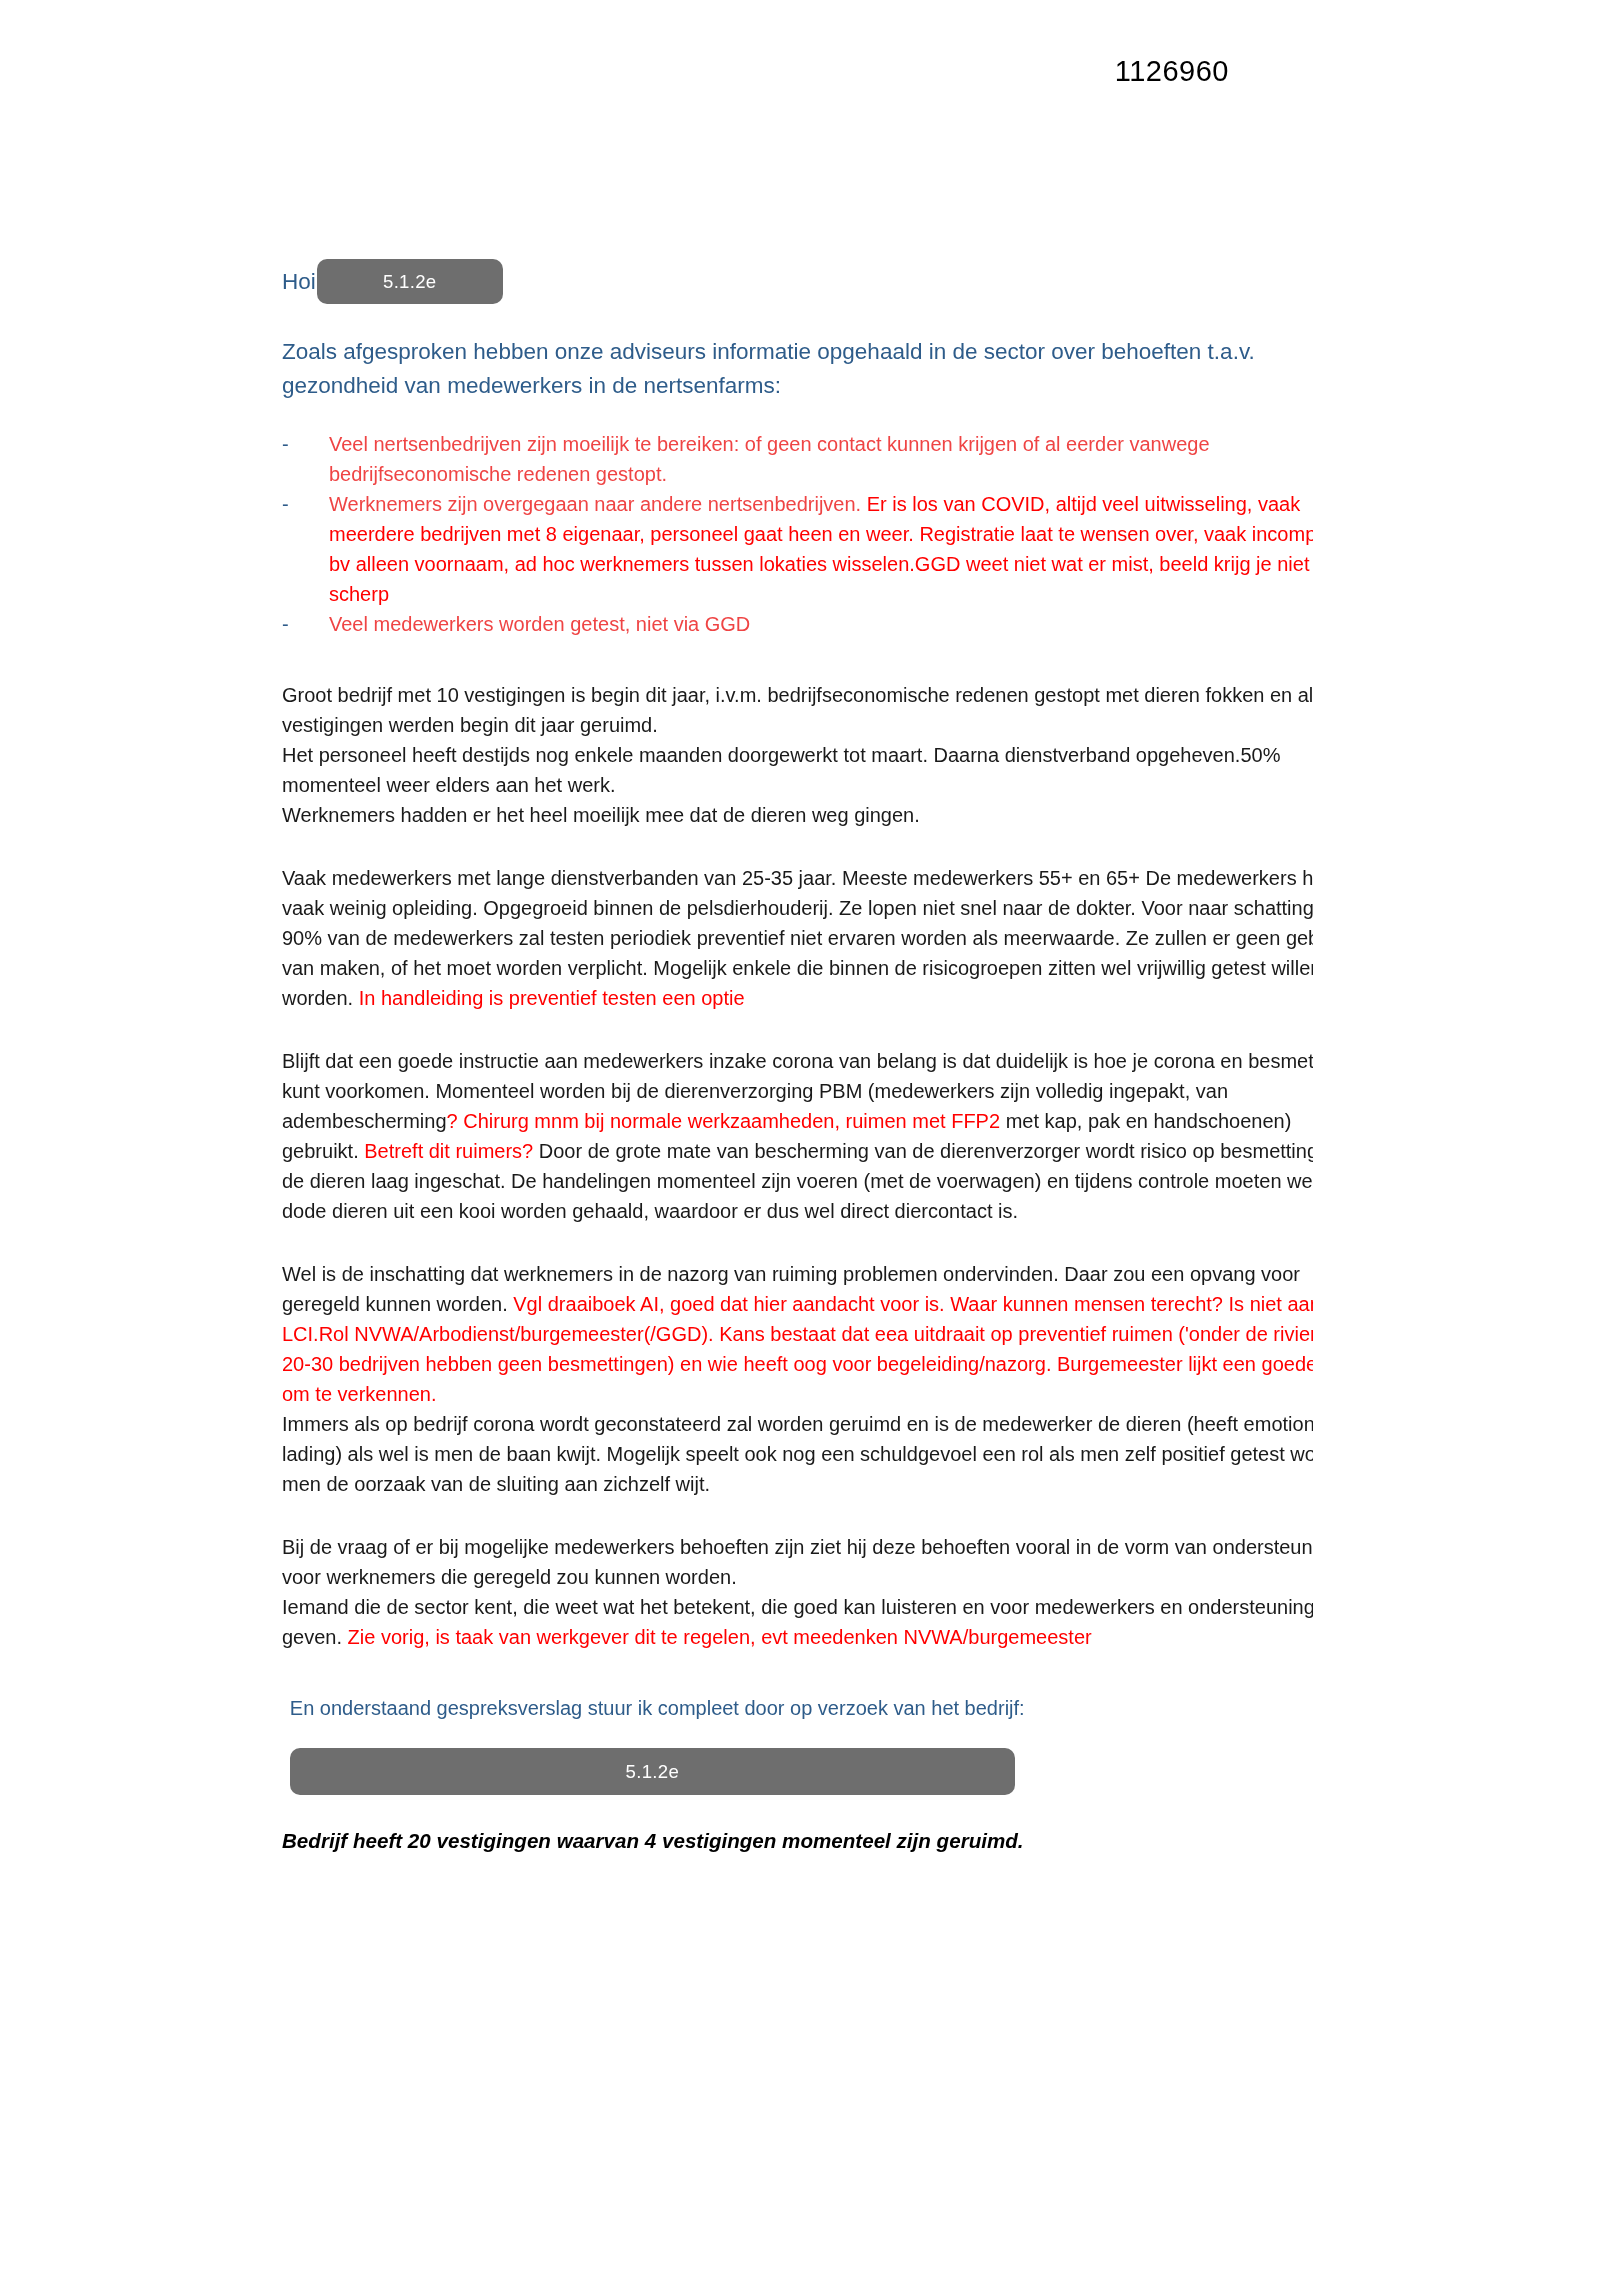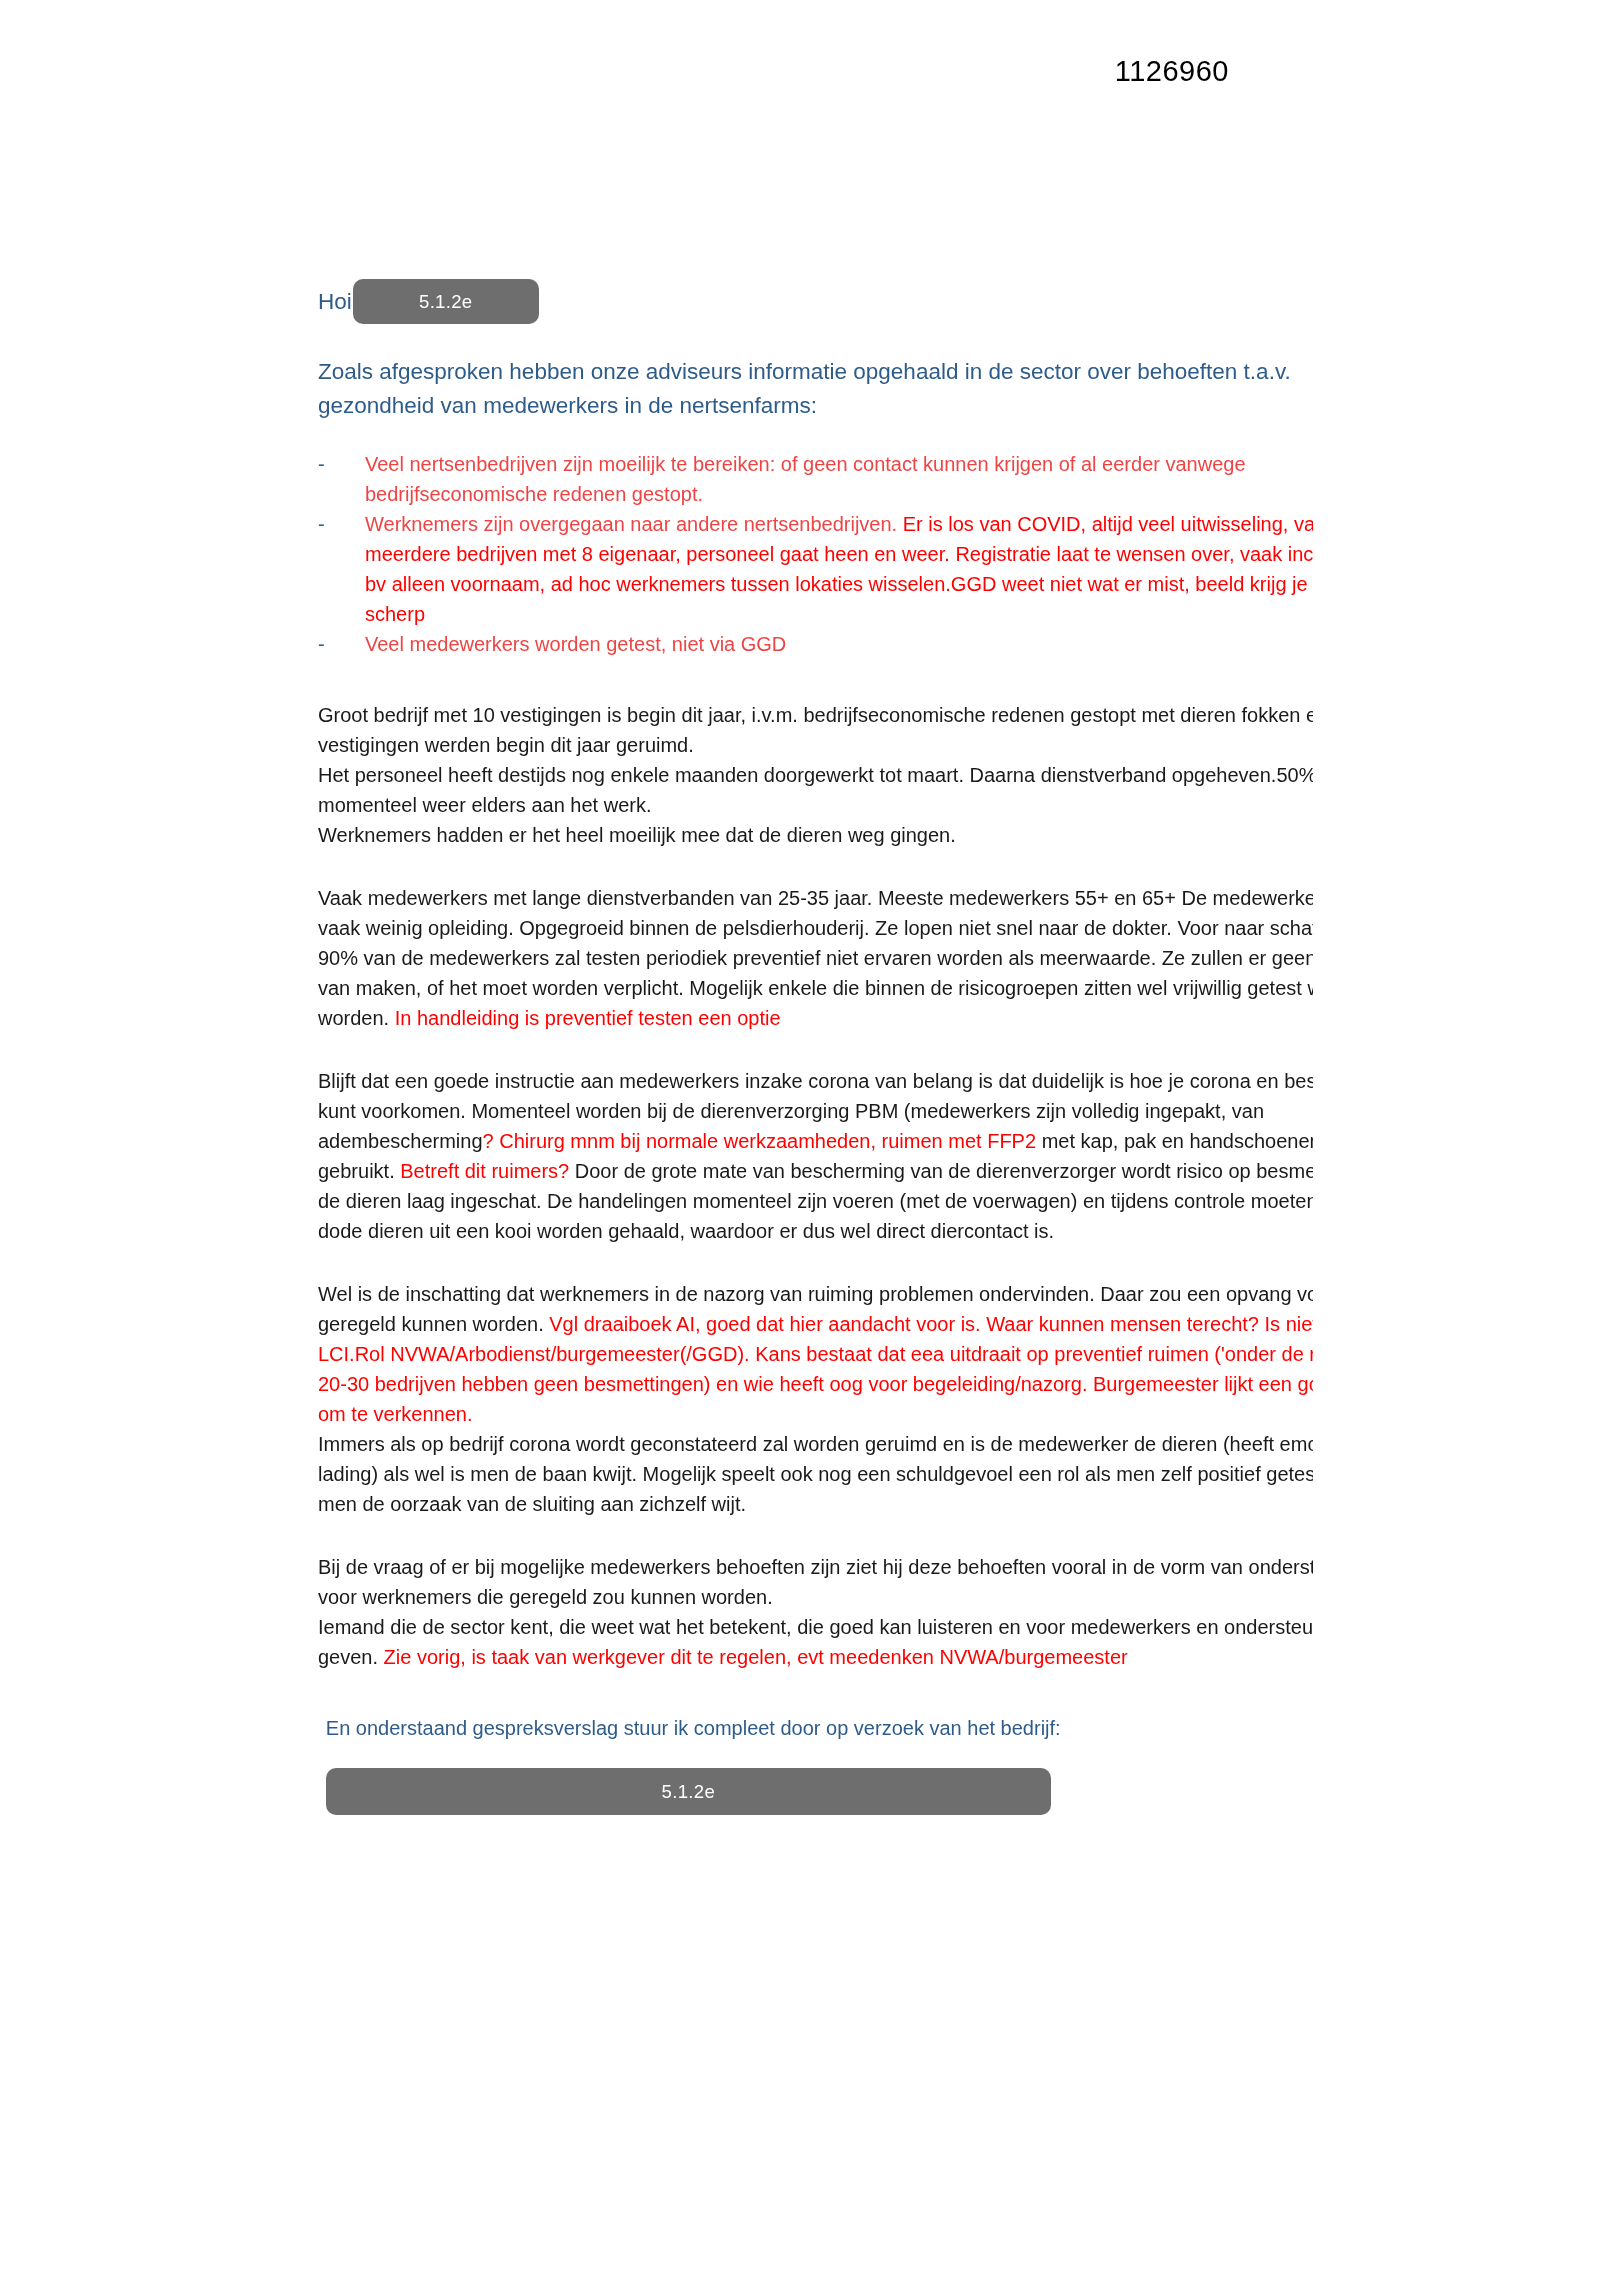--- a/index.html
+++ b/index.html
@@ -25,23 +25,22 @@
     right: 84px;
     font-size: 29px;
     color: #000000;
     letter-spacing: 0.5px;
     white-space: nowrap;
   }
   
   .content {
     position: absolute;
     left: 282px;
-    top: 279px;
+    top: 259px;
     width: 1088px;
-    margin-left: 36px;
   }
   
   .greet-row {
     display: flex;
     align-items: stretch;
     height: 45px;
   }
   .greet-word {
     font-size: 22.5px;
     color: #2E5C8A;
@@ -183,16 +182,17 @@
 
     <div class="body-block">
       <p>Bij de vraag of er bij mogelijke medewerkers behoeften zijn ziet hij deze behoeften vooral in de vorm van ondersteuning voor werknemers die geregeld zou kunnen worden.</p>
       <p><span>Iemand die de sector kent, die weet wat het betekent, die goed kan luisteren en voor medewerkers en ondersteuning kan geven. </span><span class="red">Zie vorig, is taak van werkgever dit te regelen, evt meedenken NVWA/burgemeester</span></p>
     </div>
 
     <div class="closing-blue">En onderstaand gespreksverslag stuur ik compleet door op verzoek van het bedrijf:</div>
 
     <div class="redaction redaction-bar">5.1.2e</div>
 
+    <div class="italic-line">Bedrijf heeft 20 vestigingen waarvan 4 vestigingen momenteel zijn geruimd.</div>
 
   </div>
 </div>
 
 
 </body></html>

